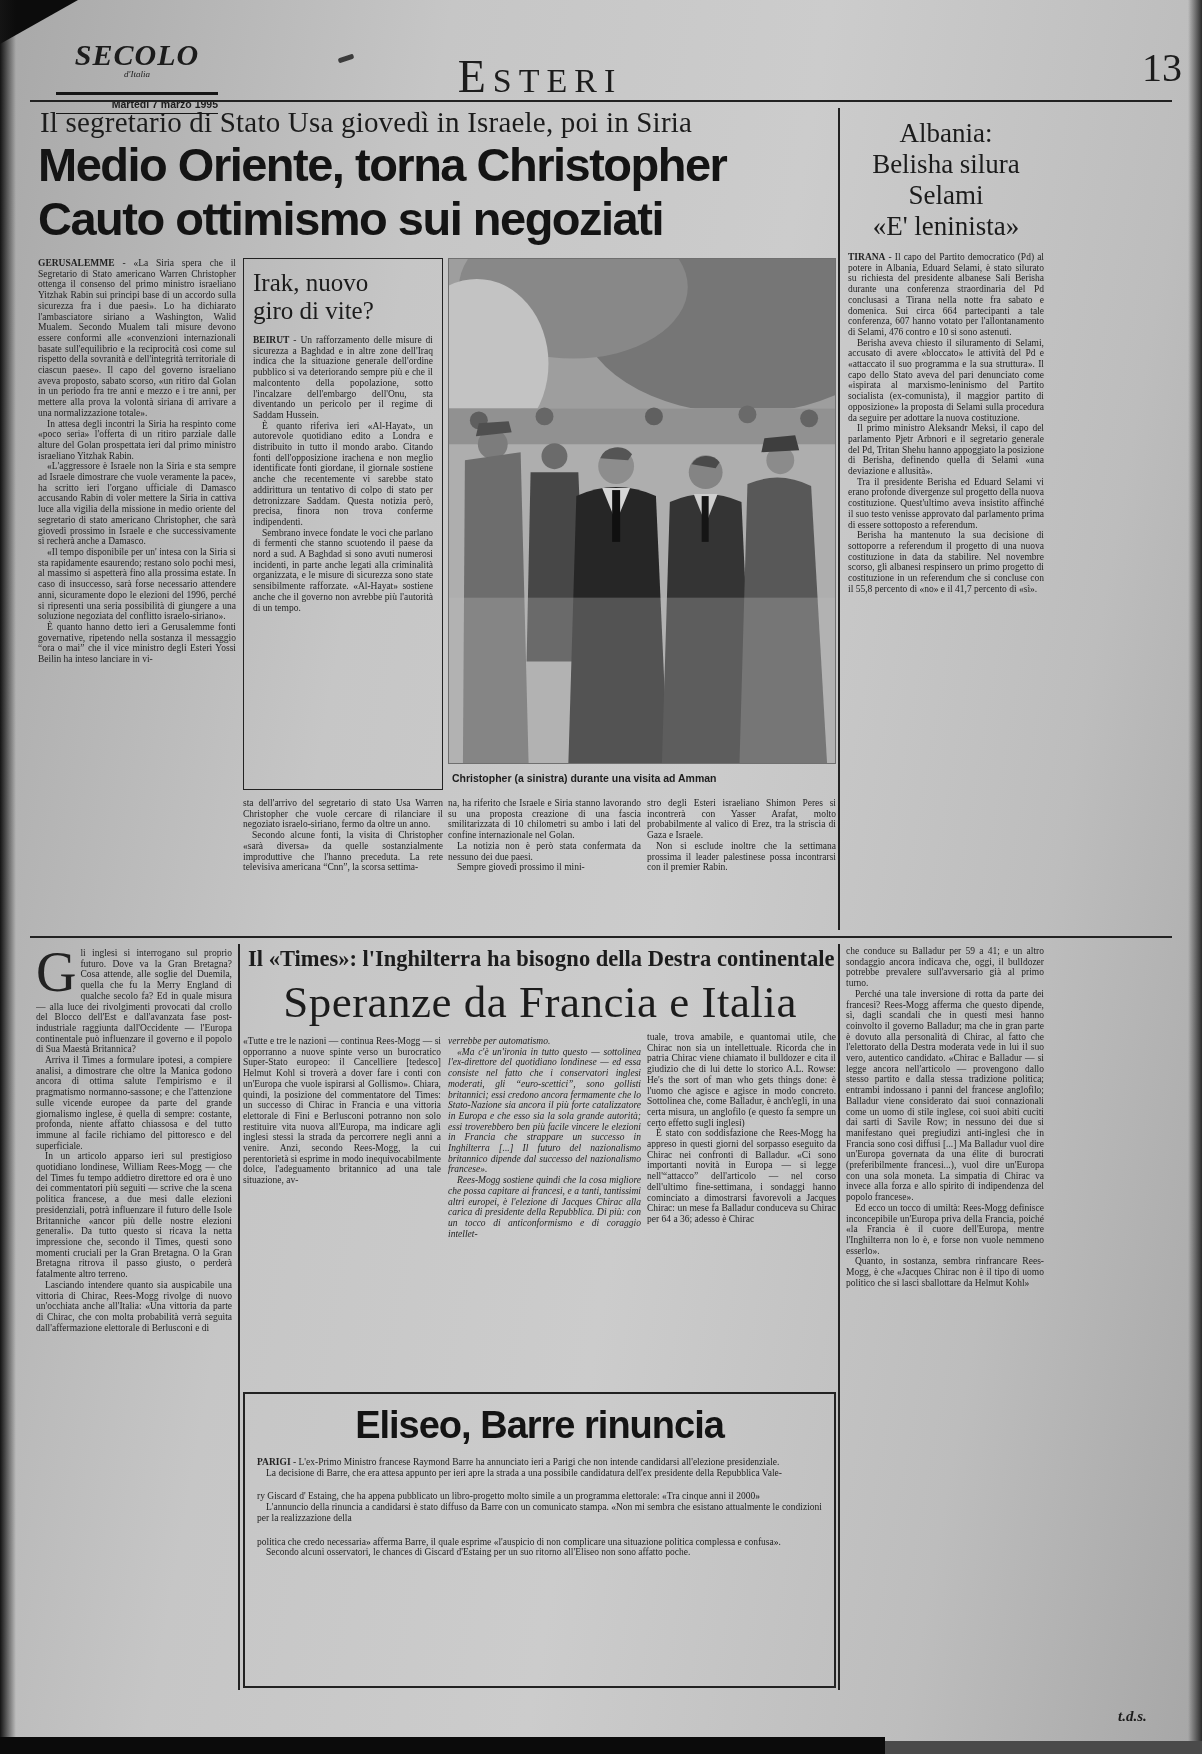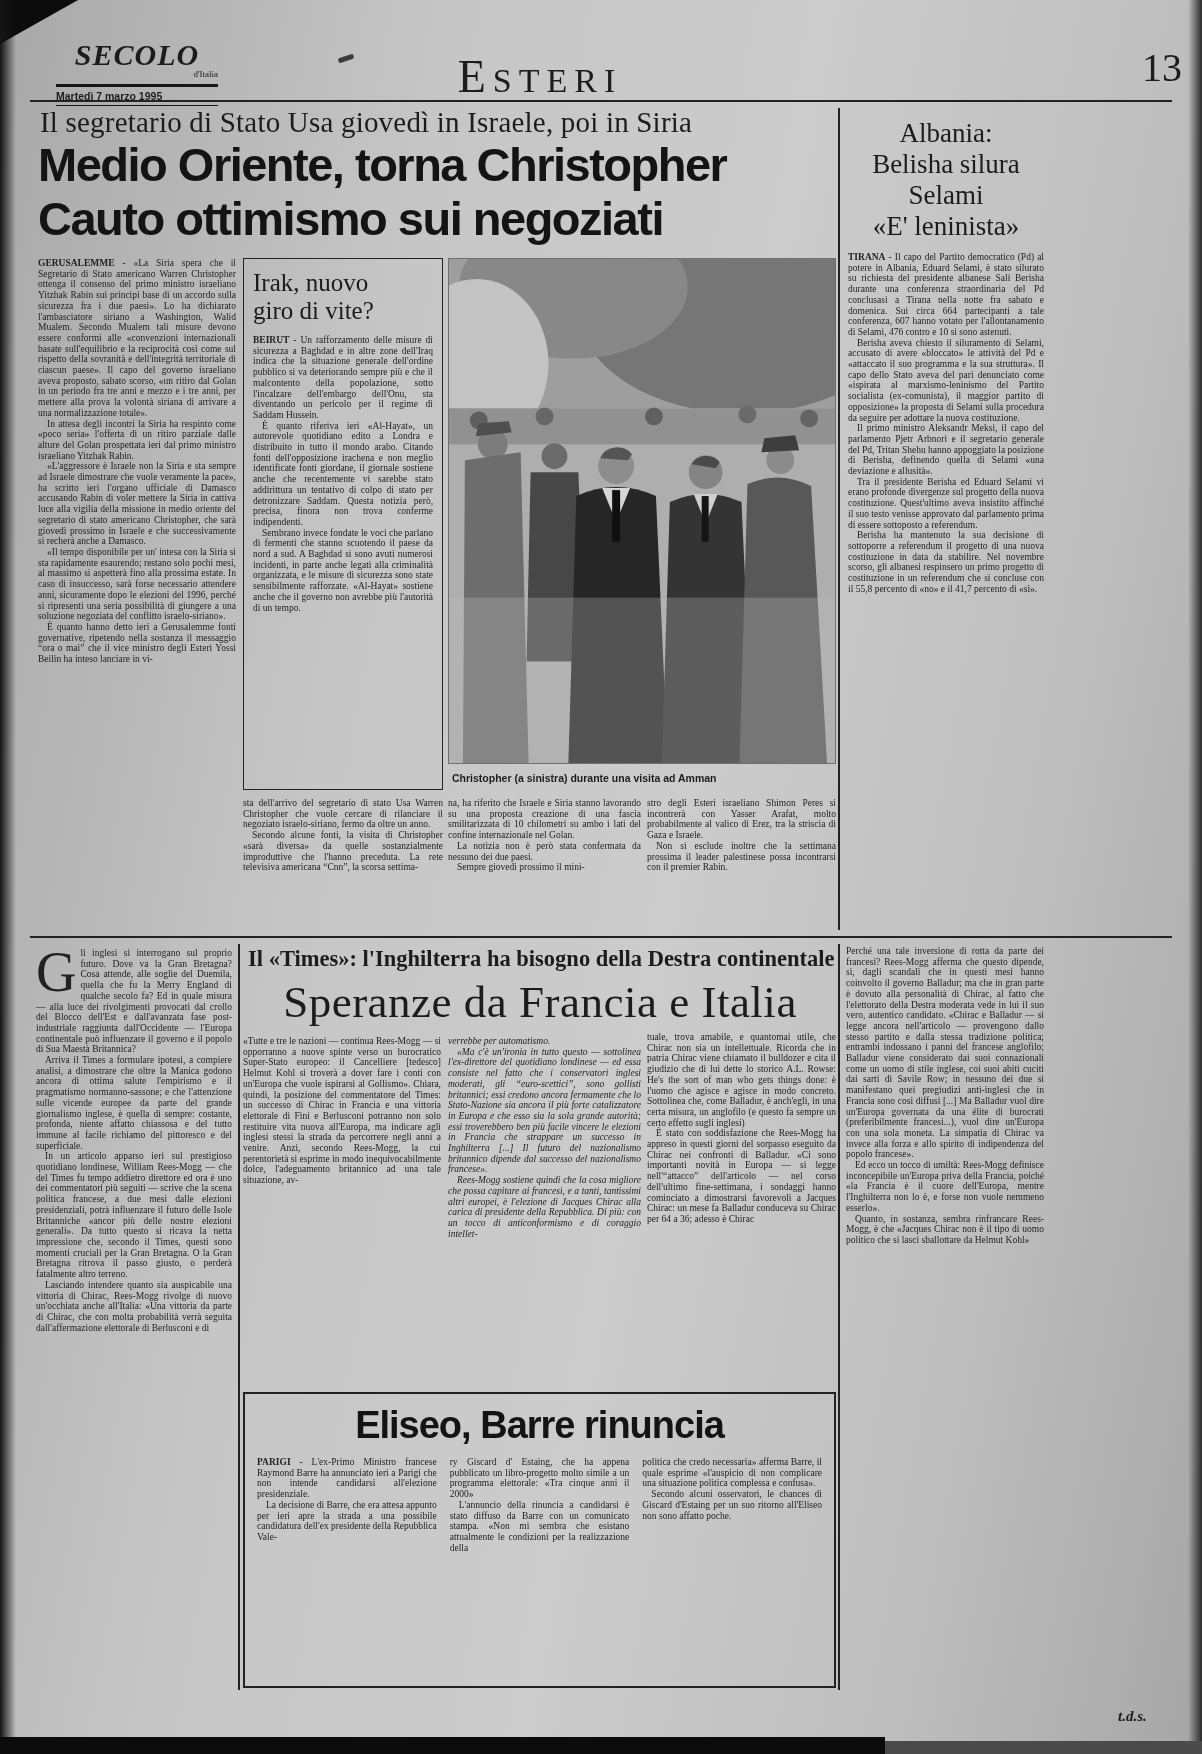--- a/index.html
+++ b/index.html
@@ -13,22 +13,22 @@
   
   .corner-tl { left:0; top:0; width:78px; height:44px; background:#0c0c0c; clip-path:polygon(0 0,100% 0,0 100%); }
   .edge-left { left:0; top:0; width:16px; height:1754px; background:linear-gradient(to right,#141414,rgba(20,20,20,0)); }
   .edge-right { right:0; top:0; width:14px; height:1754px; background:linear-gradient(to left,#2a2a2a,rgba(20,20,20,0)); }
   .bar-bottom { left:0; top:1737px; width:885px; height:17px; background:#0b0b0b; }
   .bar-bottom2 { left:885px; top:1741px; width:317px; height:13px; background:#4a4a4a; }
   .smudge { left:338px; top:56px; width:16px; height:5px; background:#3c3c3c; border-radius:2px; transform:rotate(-18deg); }
 
   
   .logo { font-family:"Liberation Serif", serif; font-style:italic; font-weight:900; font-size:30px; text-align:center; letter-spacing:1px; line-height:30px; }
-  .logo-sub { font-family:"Liberation Serif", serif; font-size:9px; text-align:right; border-bottom:3px solid #161616; padding-bottom:5px; line-height:9px; }
-  .logo-date { font-family:"Liberation Sans", sans-serif; font-weight:bold; font-size:10.5px; text-align:left; border-bottom:1.5px solid #161616; padding:3px 0 3px; }
+  .logo-sub { font-family:"Liberation Serif", serif; font-style:italic; font-size:9px; text-align:center; border-bottom:3px solid #161616; padding-bottom:13px; line-height:9px; }
+  .logo-date { font-family:"Liberation Sans", sans-serif; font-weight:bold; font-size:10.5px; text-align:right; border-bottom:1.5px solid #161616; padding:3px 0 3px; }
   .section-title { font-family:"Liberation Serif", serif; font-size:34px; letter-spacing:7px; text-transform:uppercase; text-align:center; }
   .section-title::first-letter { font-size:46px; }
   .page-num { font-family:"Liberation Serif", serif; font-size:40px;margin-left:20px; }
 
   .rule-h { position:absolute; background:#222; height:1.5px; }
   .rule-v { position:absolute; background:#222; width:1.5px; }
 
   
   .kicker-main { font-family:"Liberation Serif", serif; font-size:29px; letter-spacing:0.2px; white-space:nowrap; }
   .headline-main { font-family:"Liberation Sans", sans-serif; font-weight:800; font-size:47px; letter-spacing:-1.5px; line-height:50px; white-space:nowrap; color:#141414; }
@@ -41,21 +41,21 @@
   
   .body-text { font-size:9.5px; line-height:10.7px; text-align:justify; color:#222; overflow:hidden; }
   .body-text p { text-indent:9px; }
   .body-text p.first { text-indent:0; }
   .body-text .cont p:first-child { text-indent:0; }
   .dateline { font-weight:bold; }
   .dropcap { float:left; font-size:56px; line-height:44px; padding:2px 4px 0 0; font-family:"Liberation Serif", serif; }
 
   .irak-box { border:1.5px solid #222; padding:10px 9px 8px; }
   .eliseo-box { border:2px solid #222; padding:10px 12px 8px; }
-  .eliseo-cols { display:flex; gap:13px; margin-top:10px; }
+  .eliseo-cols { display:flex; gap:13px; margin-top:10px;flex-direction:column; }
   .eliseo-cols > div { flex:1; height:206px; }
 
   .photo-frame { border:1px solid #6f6f6f; }
   .caption { font-family:"Liberation Sans", sans-serif; font-weight:bold; font-size:10.5px; color:#1d1d1d; }
   .signature { font-family:"Liberation Serif", serif; font-weight:bold; font-style:italic; font-size:15px; }
 </style>
 </head>
 <body>
 
 <div class="page">
@@ -217,20 +217,21 @@
       </div>
   </div>
   <div class="abs body-text" style="left:647px;top:1032px;width:189px;height:350px;">
     <div class="cont">
         <p>tuale, trova amabile, e quantomai utile, che Chirac non sia un intellettuale. Ricorda che in patria Chirac viene chiamato il bulldozer e cita il giudizio che di lui dette lo storico A.L. Rowse: He's the sort of man who gets things done: è l'uomo che agisce e agisce in modo concreto. Sottolinea che, come Balladur, è anch'egli, in una certa misura, un anglofilo (e questo fa sempre un certo effetto sugli inglesi)</p>
         <p>È stato con soddisfazione che Rees-Mogg ha appreso in questi giorni del sorpasso eseguito da Chirac nei confronti di Balladur. «Ci sono importanti novità in Europa — si legge nell'“attacco” dell'articolo — nel corso dell'ultimo fine-settimana, i sondaggi hanno cominciato a dimostrarsi favorevoli a Jacques Chirac: un mese fa Balladur conduceva su Chirac per 64 a 36; adesso è Chirac</p>
       </div>
   </div>
   <div class="abs body-text" style="left:846px;top:946px;width:198px;height:714px;">
     <div class="cont">
+        <p>che conduce su Balladur per 59 a 41; e un altro sondaggio ancora indicava che, oggi, il bulldozer potrebbe prevalere sull'avversario già al primo turno.</p>
         <p>Perché una tale inversione di rotta da parte dei francesi? Rees-Mogg afferma che questo dipende, sì, dagli scandali che in questi mesi hanno coinvolto il governo Balladur; ma che in gran parte è dovuto alla personalità di Chirac, al fatto che l'elettorato della Destra moderata vede in lui il suo vero, autentico candidato. «Chirac e Balladur — si legge ancora nell'articolo — provengono dallo stesso partito e dalla stessa tradizione politica; entrambi indossano i panni del francese anglofilo; Balladur viene considerato dai suoi connazionali come un uomo di stile inglese, coi suoi abiti cuciti dai sarti di Savile Row; in nessuno dei due si manifestano quei pregiudizi anti-inglesi che in Francia sono così diffusi [...] Ma Balladur vuol dire un'Europa governata da una élite di burocrati (preferibilmente francesi...), vuol dire un'Europa con una sola moneta. La simpatia di Chirac va invece alla forza e allo spirito di indipendenza del popolo francese».</p>
         <p>Ed ecco un tocco di umiltà: Rees-Mogg definisce inconcepibile un'Europa priva della Francia, poiché «la Francia è il cuore dell'Europa, mentre l'Inghilterra non lo è, e forse non vuole nemmeno esserlo».</p>
         <p>Quanto, in sostanza, sembra rinfrancare Rees-Mogg, è che «Jacques Chirac non è il tipo di uomo politico che si lasci sballottare da Helmut Kohl»</p>
       </div>
   </div>
 
   <div class="abs eliseo-box" style="left:243px;top:1392px;width:593px;height:296px;">
     <div class="eliseo-headline">Eliseo, Barre rinuncia</div>
     <div class="eliseo-cols">
       <div class="body-text">

